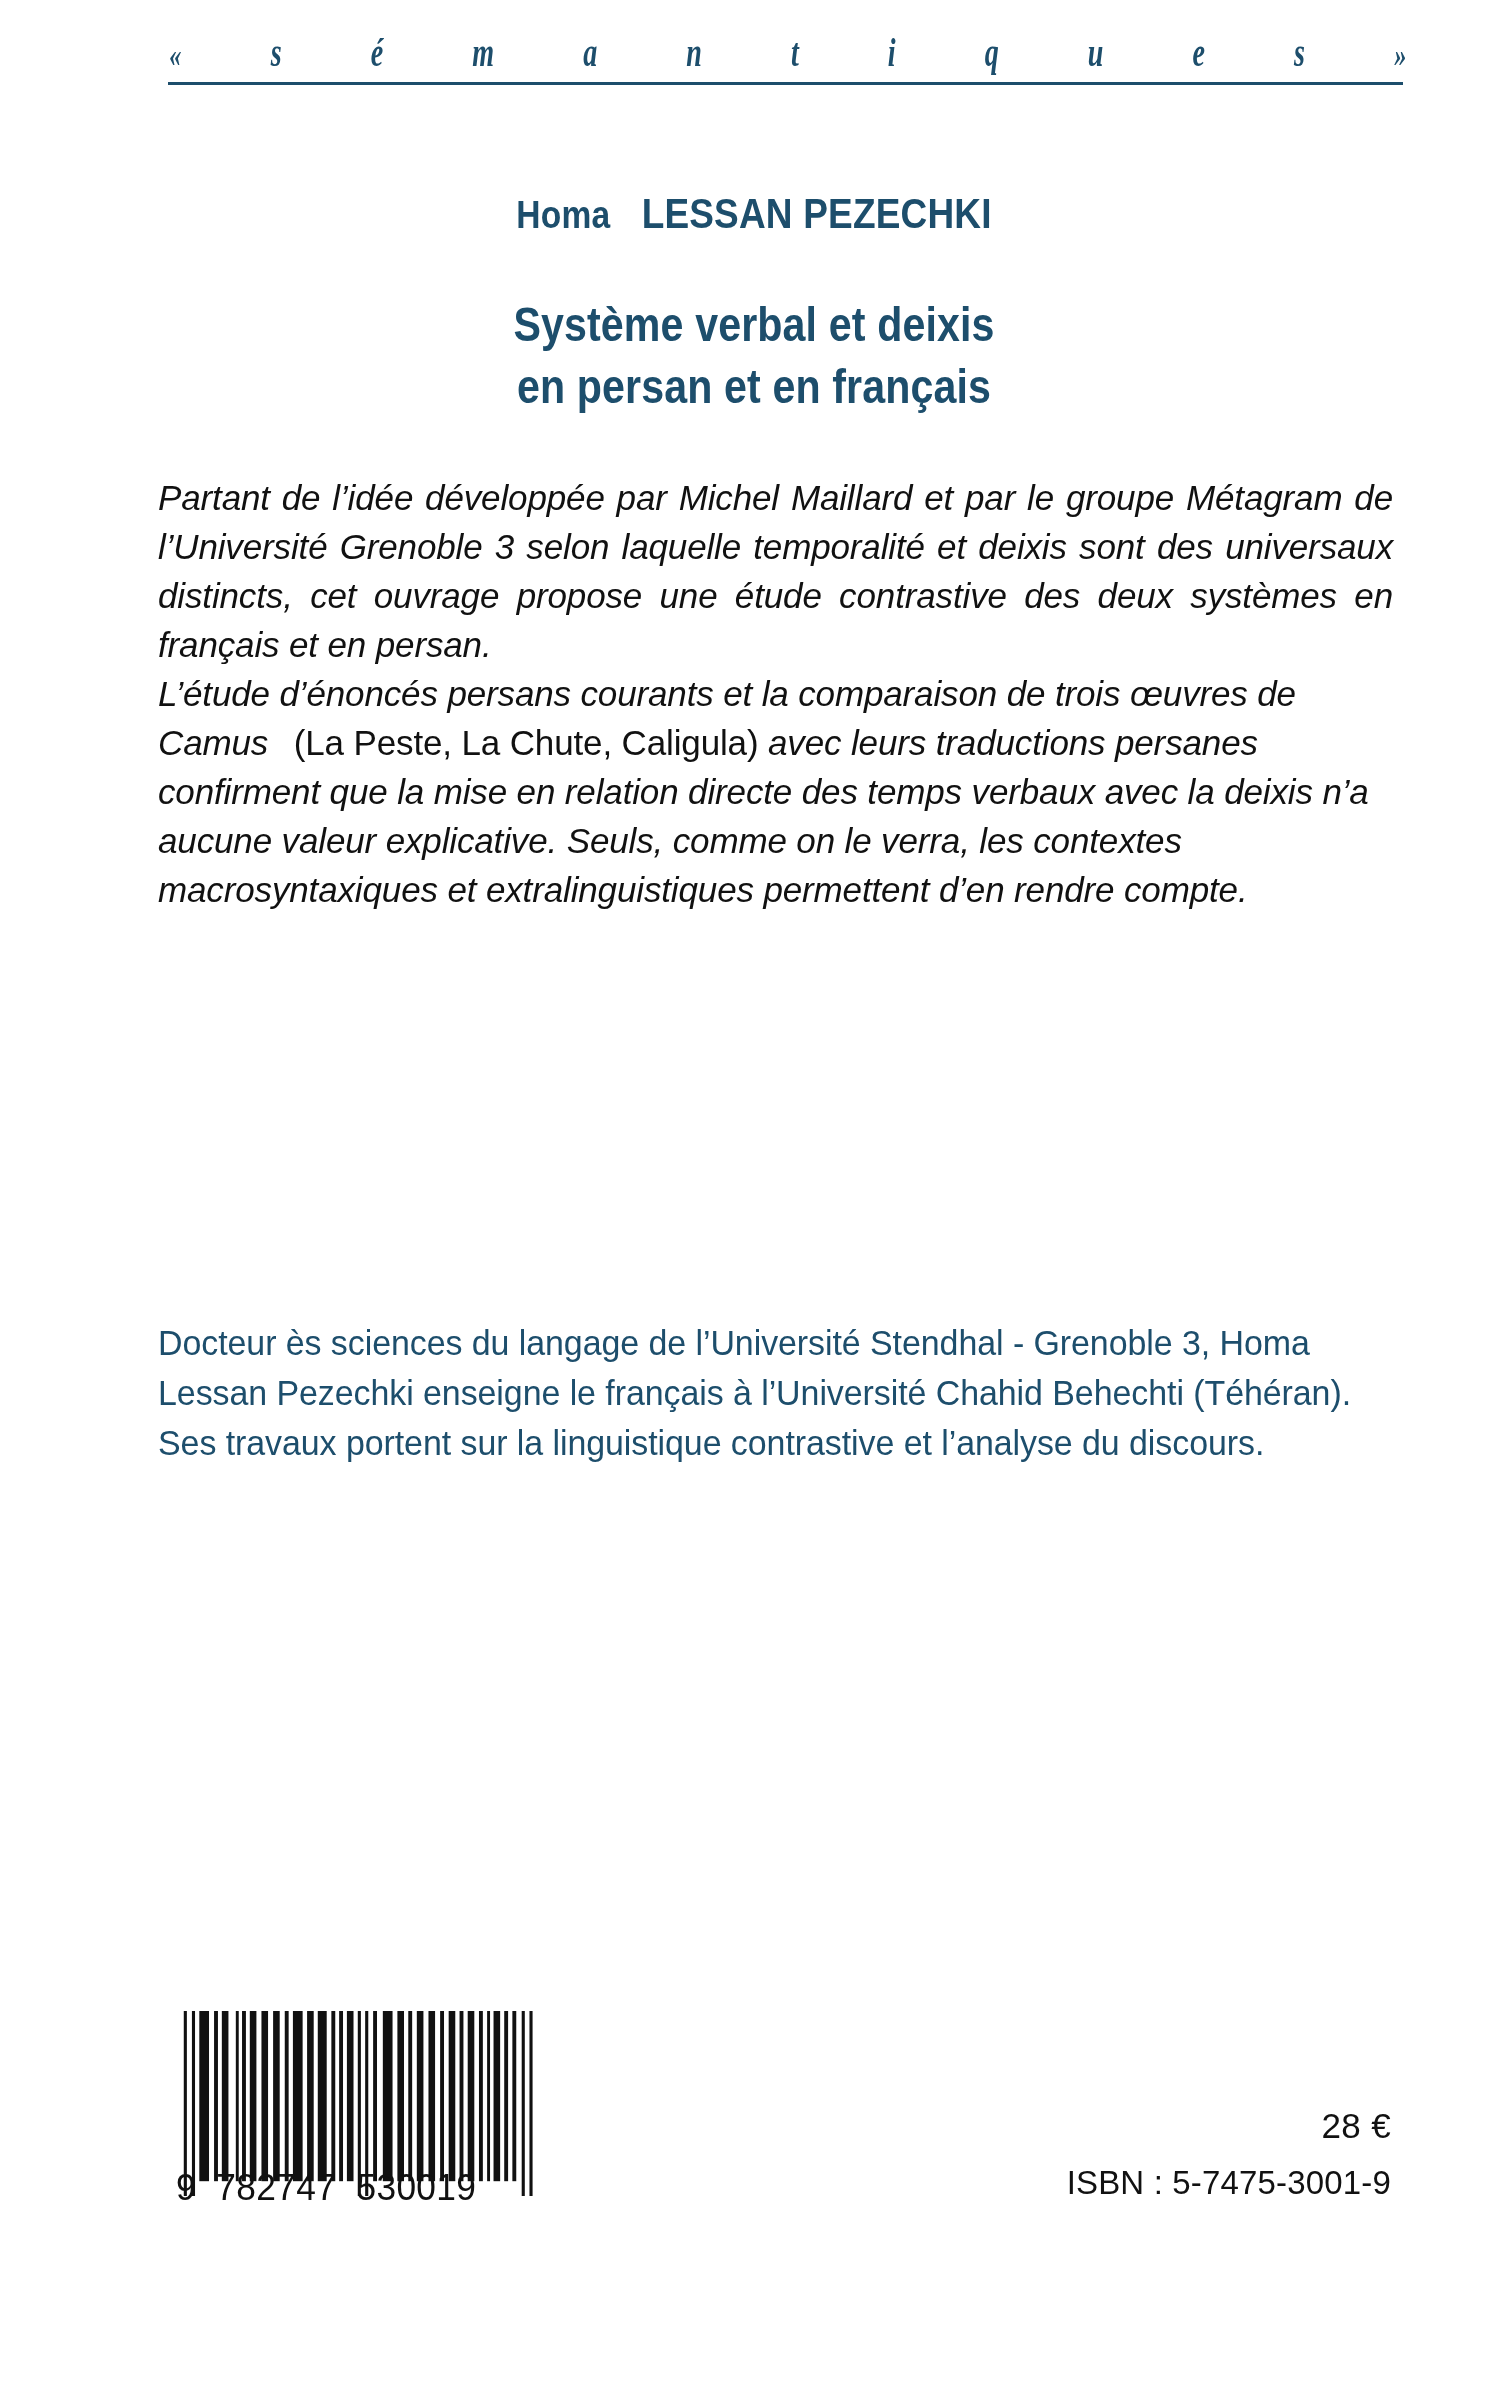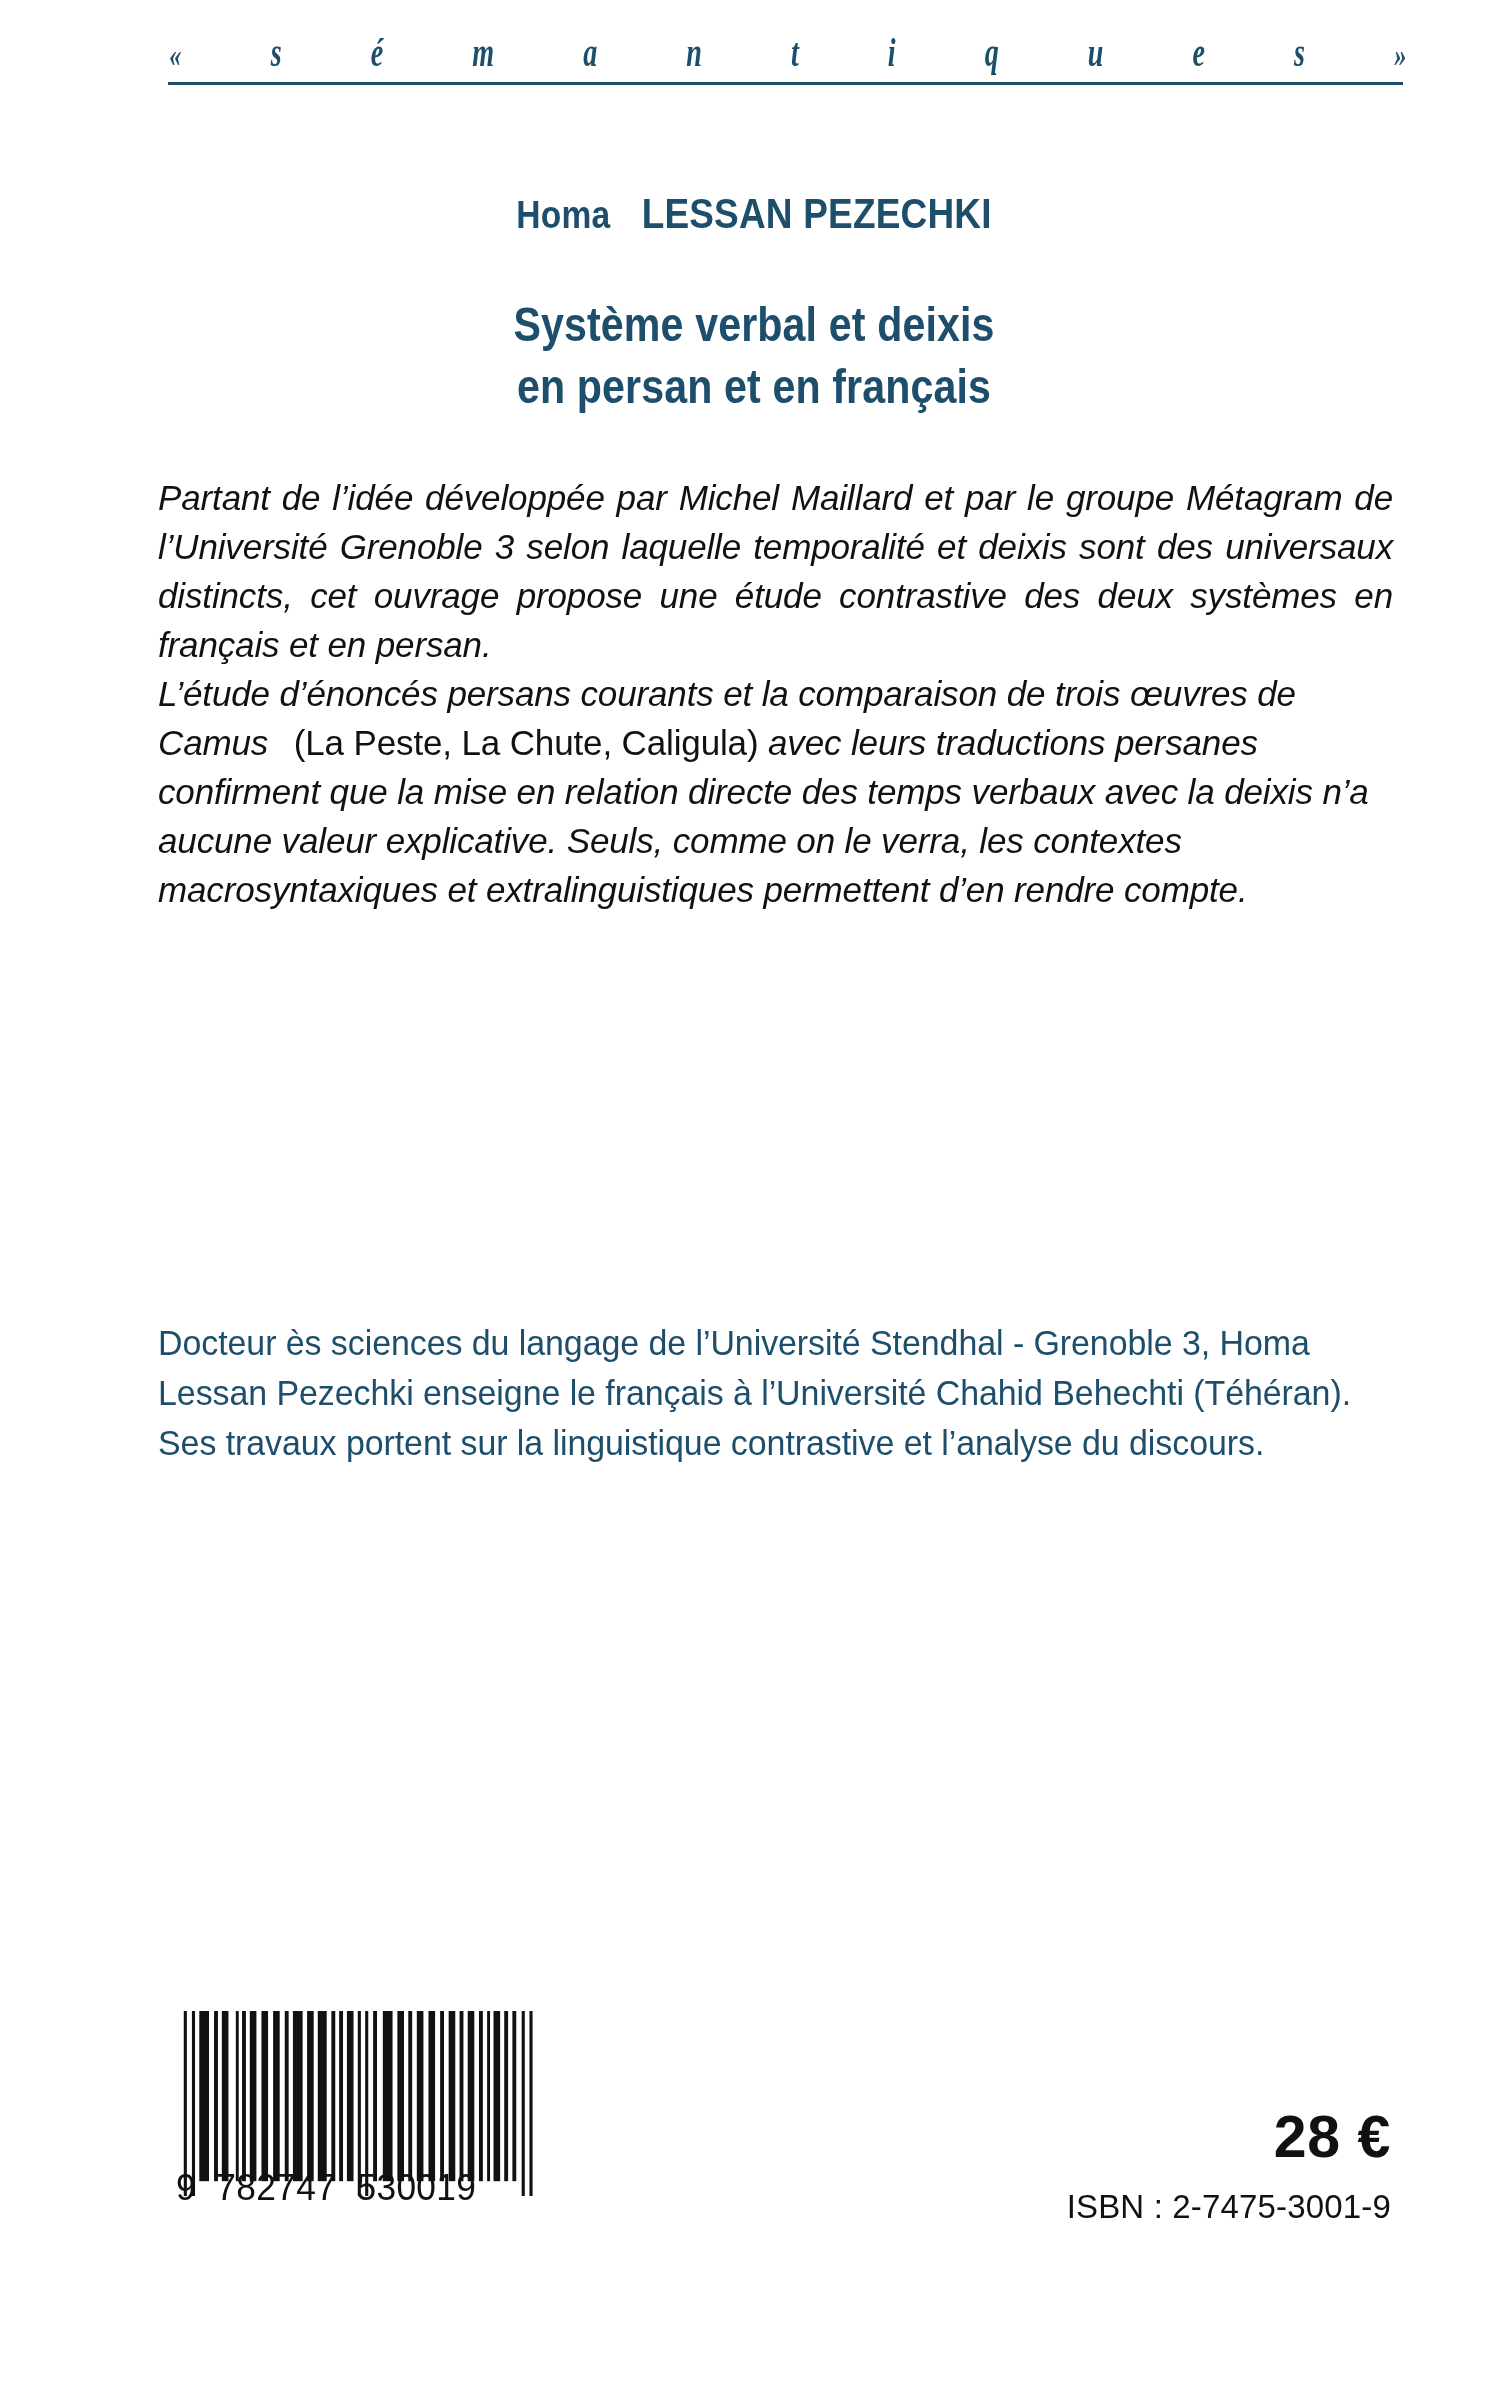--- a/index.html
+++ b/index.html
@@ -143,23 +143,23 @@
 
   
   .price-block {
     position: absolute;
     right: 117px;
     top: 2108px;
     text-align: right;
     color: #111111;
   }
   .price {
-    font-size: 59px;
+    font-size: 35px;
     line-height: 1;
-    font-weight: 700;
+    font-weight: 400;
     letter-spacing: 0.01em;
   }
   .isbn {
     margin-top: 23px;
     font-size: 33px;
     line-height: 1;
     font-weight: 400;
     letter-spacing: 0.005em;
   }
 </style>
@@ -252,17 +252,17 @@
 
         <rect x="178.0" y="0" width="1.6" height="100"></rect>
         <rect x="182.0" y="0" width="1.6" height="100"></rect>
       </g>
     </svg>
     <span class="barcode-digits">9  782747  530019</span>
   </div>
 
   <div class="price-block">
     <div class="price">28 €</div>
-    <div class="isbn">ISBN : 2-7475-3001-9</div>
+    <div class="isbn">ISBN : 5-7475-3001-9</div>
   </div>
 
 </div>
 
 
 </body></html>

